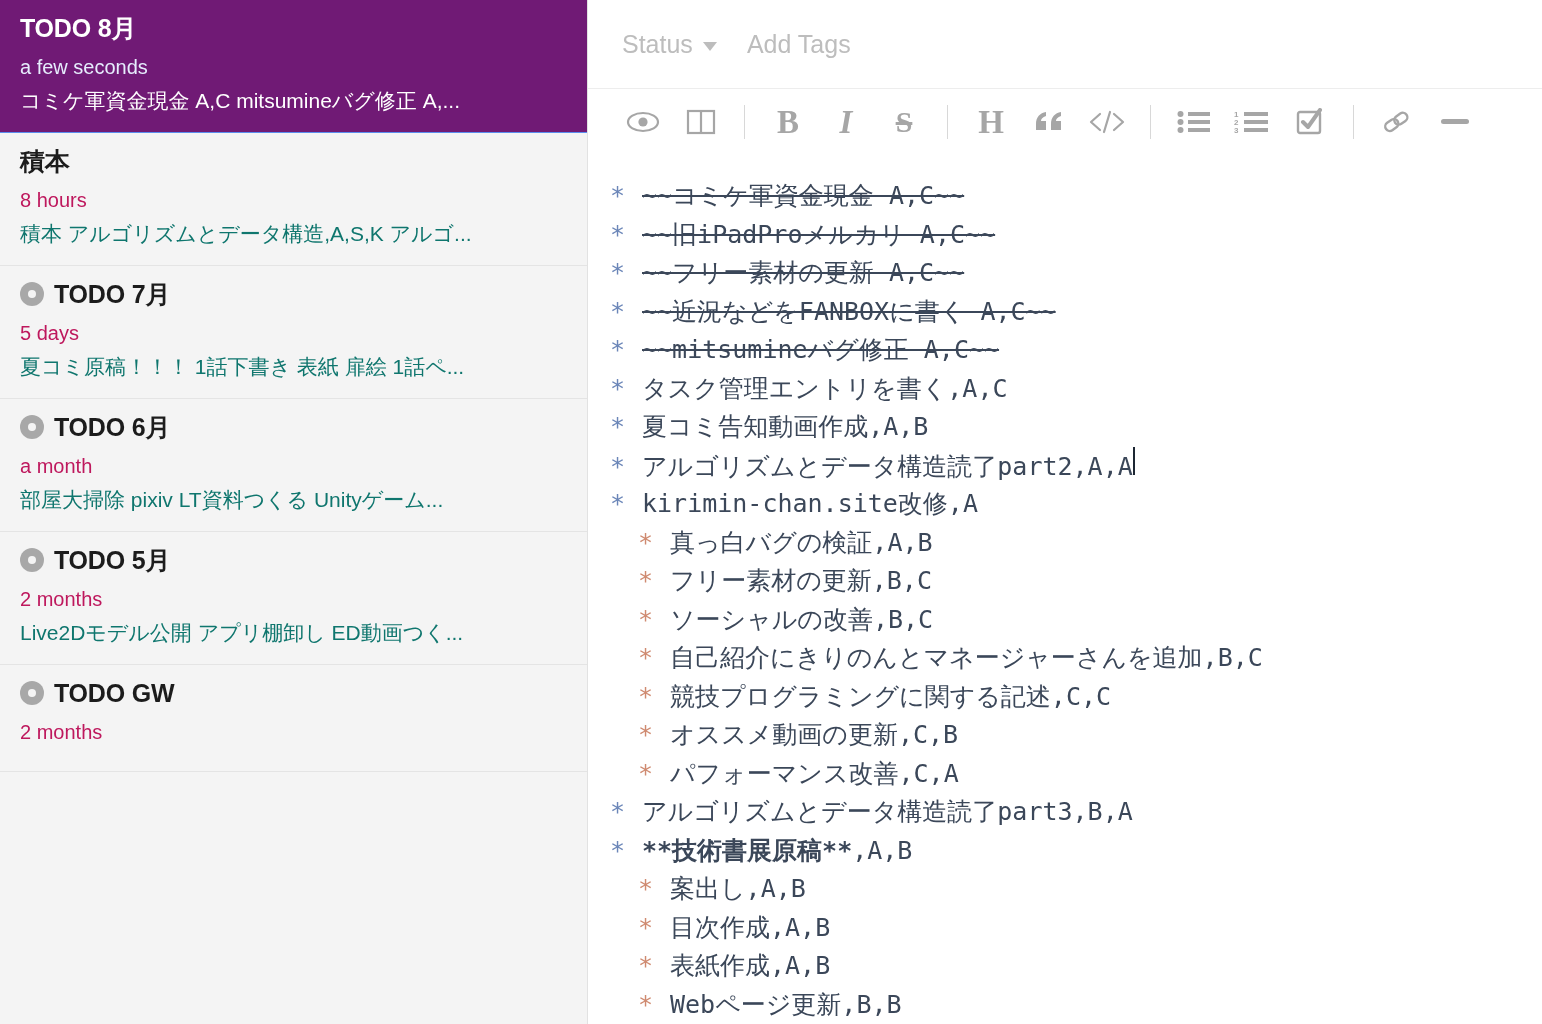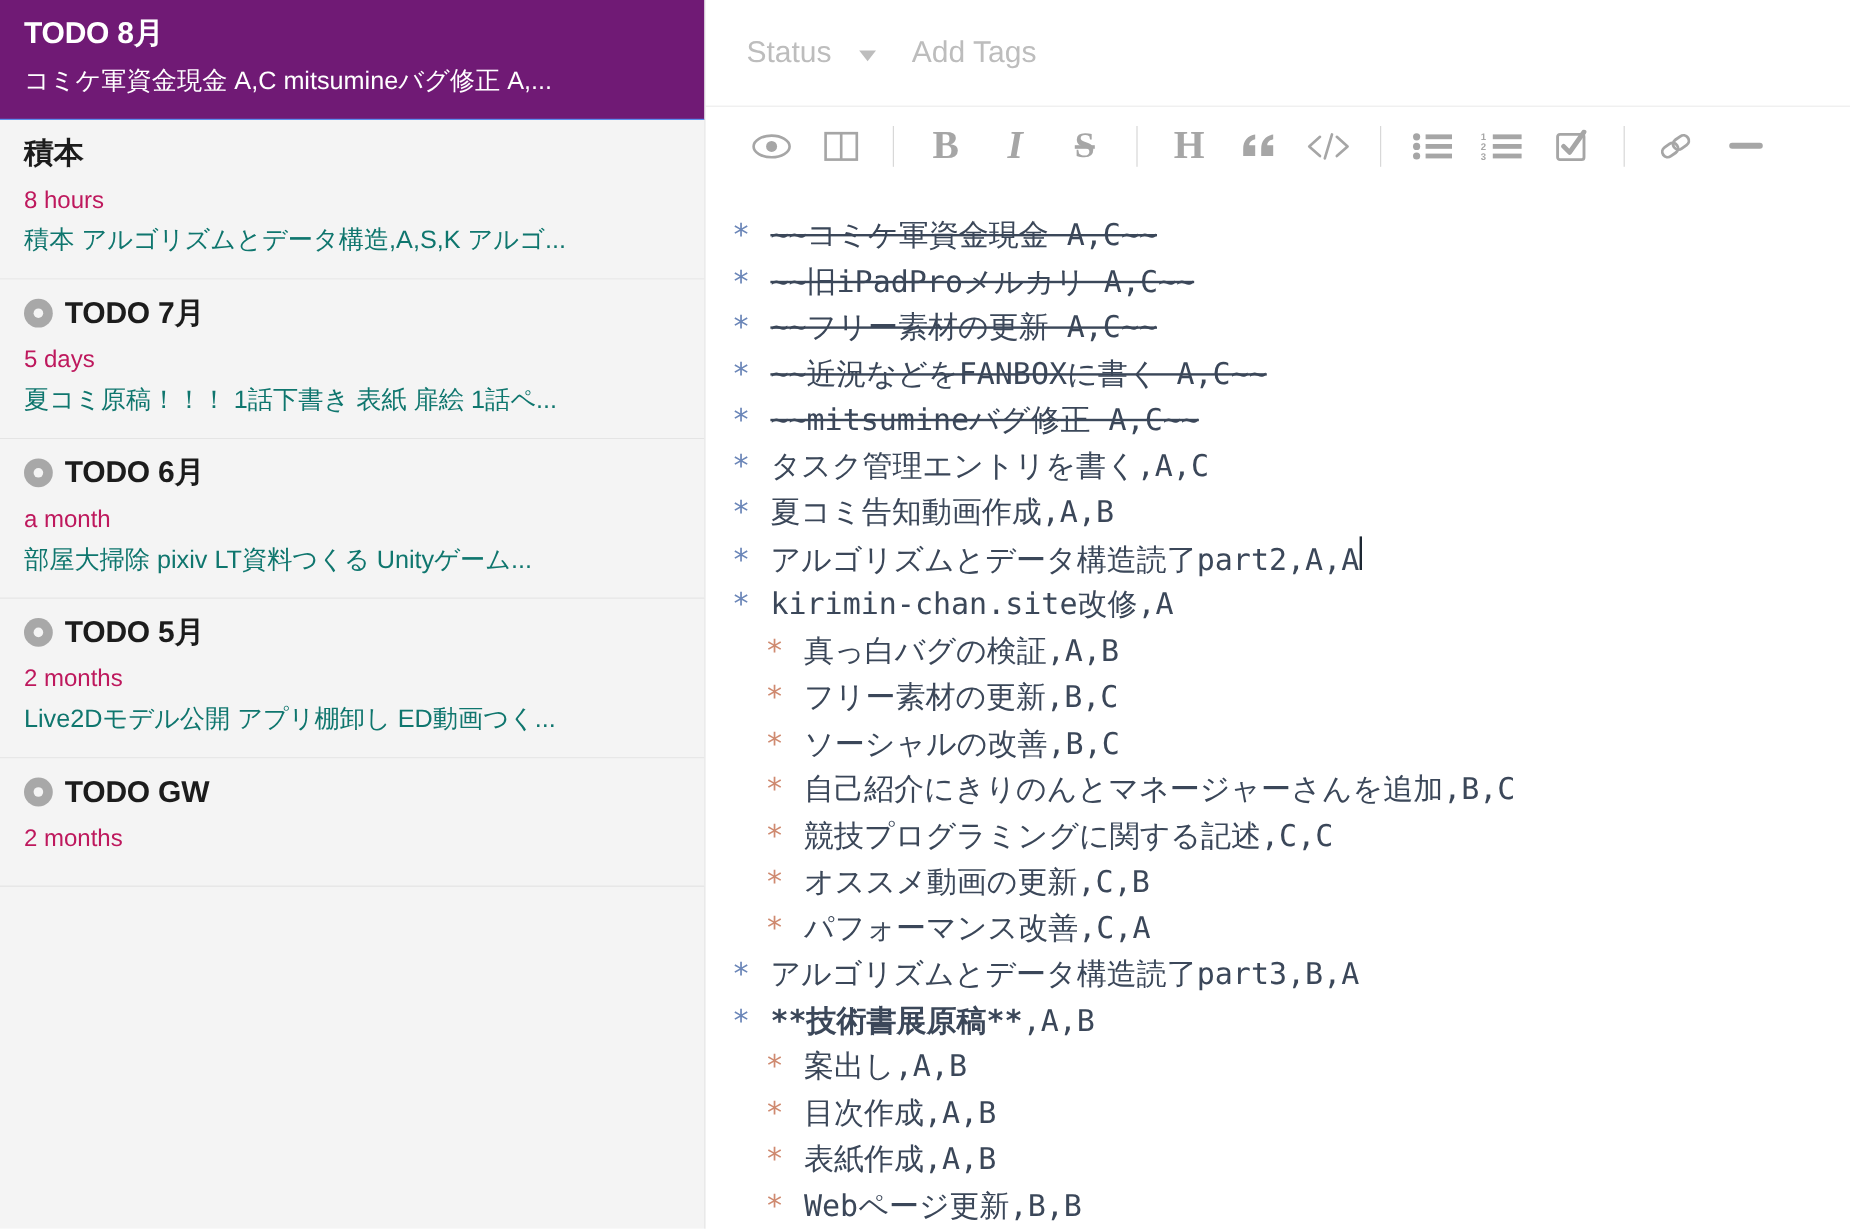--- a/index.html
+++ b/index.html
@@ -80,21 +80,21 @@
     display: flex;
     align-items: center;
     padding: 0 34px;
     gap: 30px;
   }
   .meta-btn {
     font-size: 25px;
     color: #bdbdbd;
     display: inline-flex;
     align-items: center;
-    gap: 23px;
+    gap: 10px;
     cursor: pointer;
     white-space: nowrap;
   }
   .caret-down {
     width: 0; height: 0;
     border-left: 7px solid transparent;
     border-right: 7px solid transparent;
     border-top: 9px solid #bdbdbd;
     display: inline-block;
     margin-top: 4px;
@@ -171,20 +171,21 @@
 </head>
 <body>
 
 <div class="app">
 
   <aside class="sidebar" id="sidebar">
       <div class="note-item selected">
         <div class="note-title-row">
           <div class="note-title">TODO 8月</div>
         </div>
+        <div class="note-time">a few seconds</div>
         <div class="note-preview">コミケ軍資金現金 A,C mitsumineバグ修正 A,...</div>
       </div>
       <div class="note-item">
         <div class="note-title-row">
           <div class="note-title">積本</div>
         </div>
         <div class="note-time">8 hours</div>
         <div class="note-preview">積本 アルゴリズムとデータ構造,A,S,K アルゴ...</div>
       </div>
       <div class="note-item">

